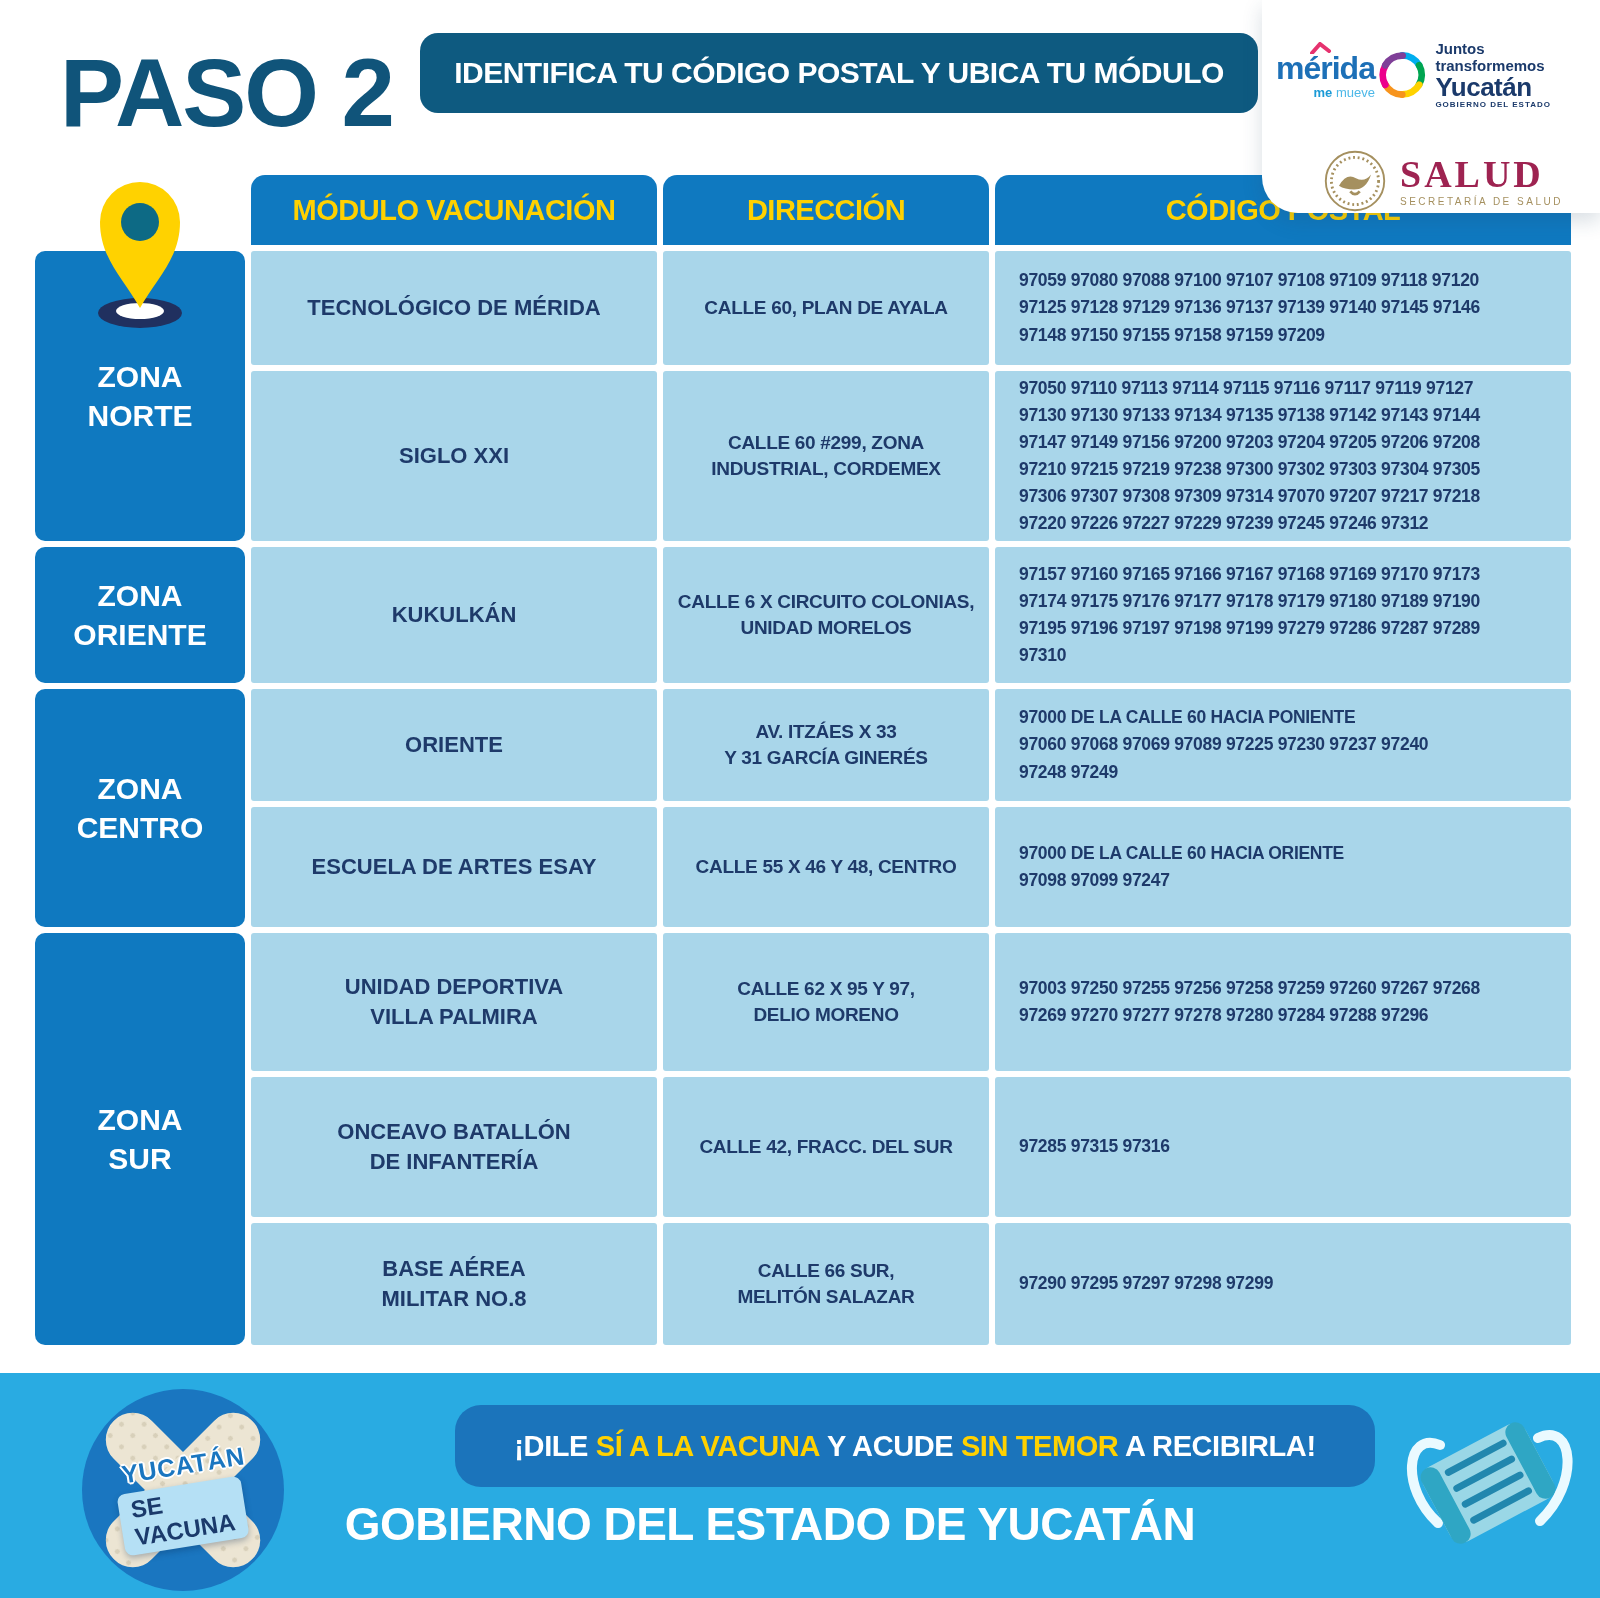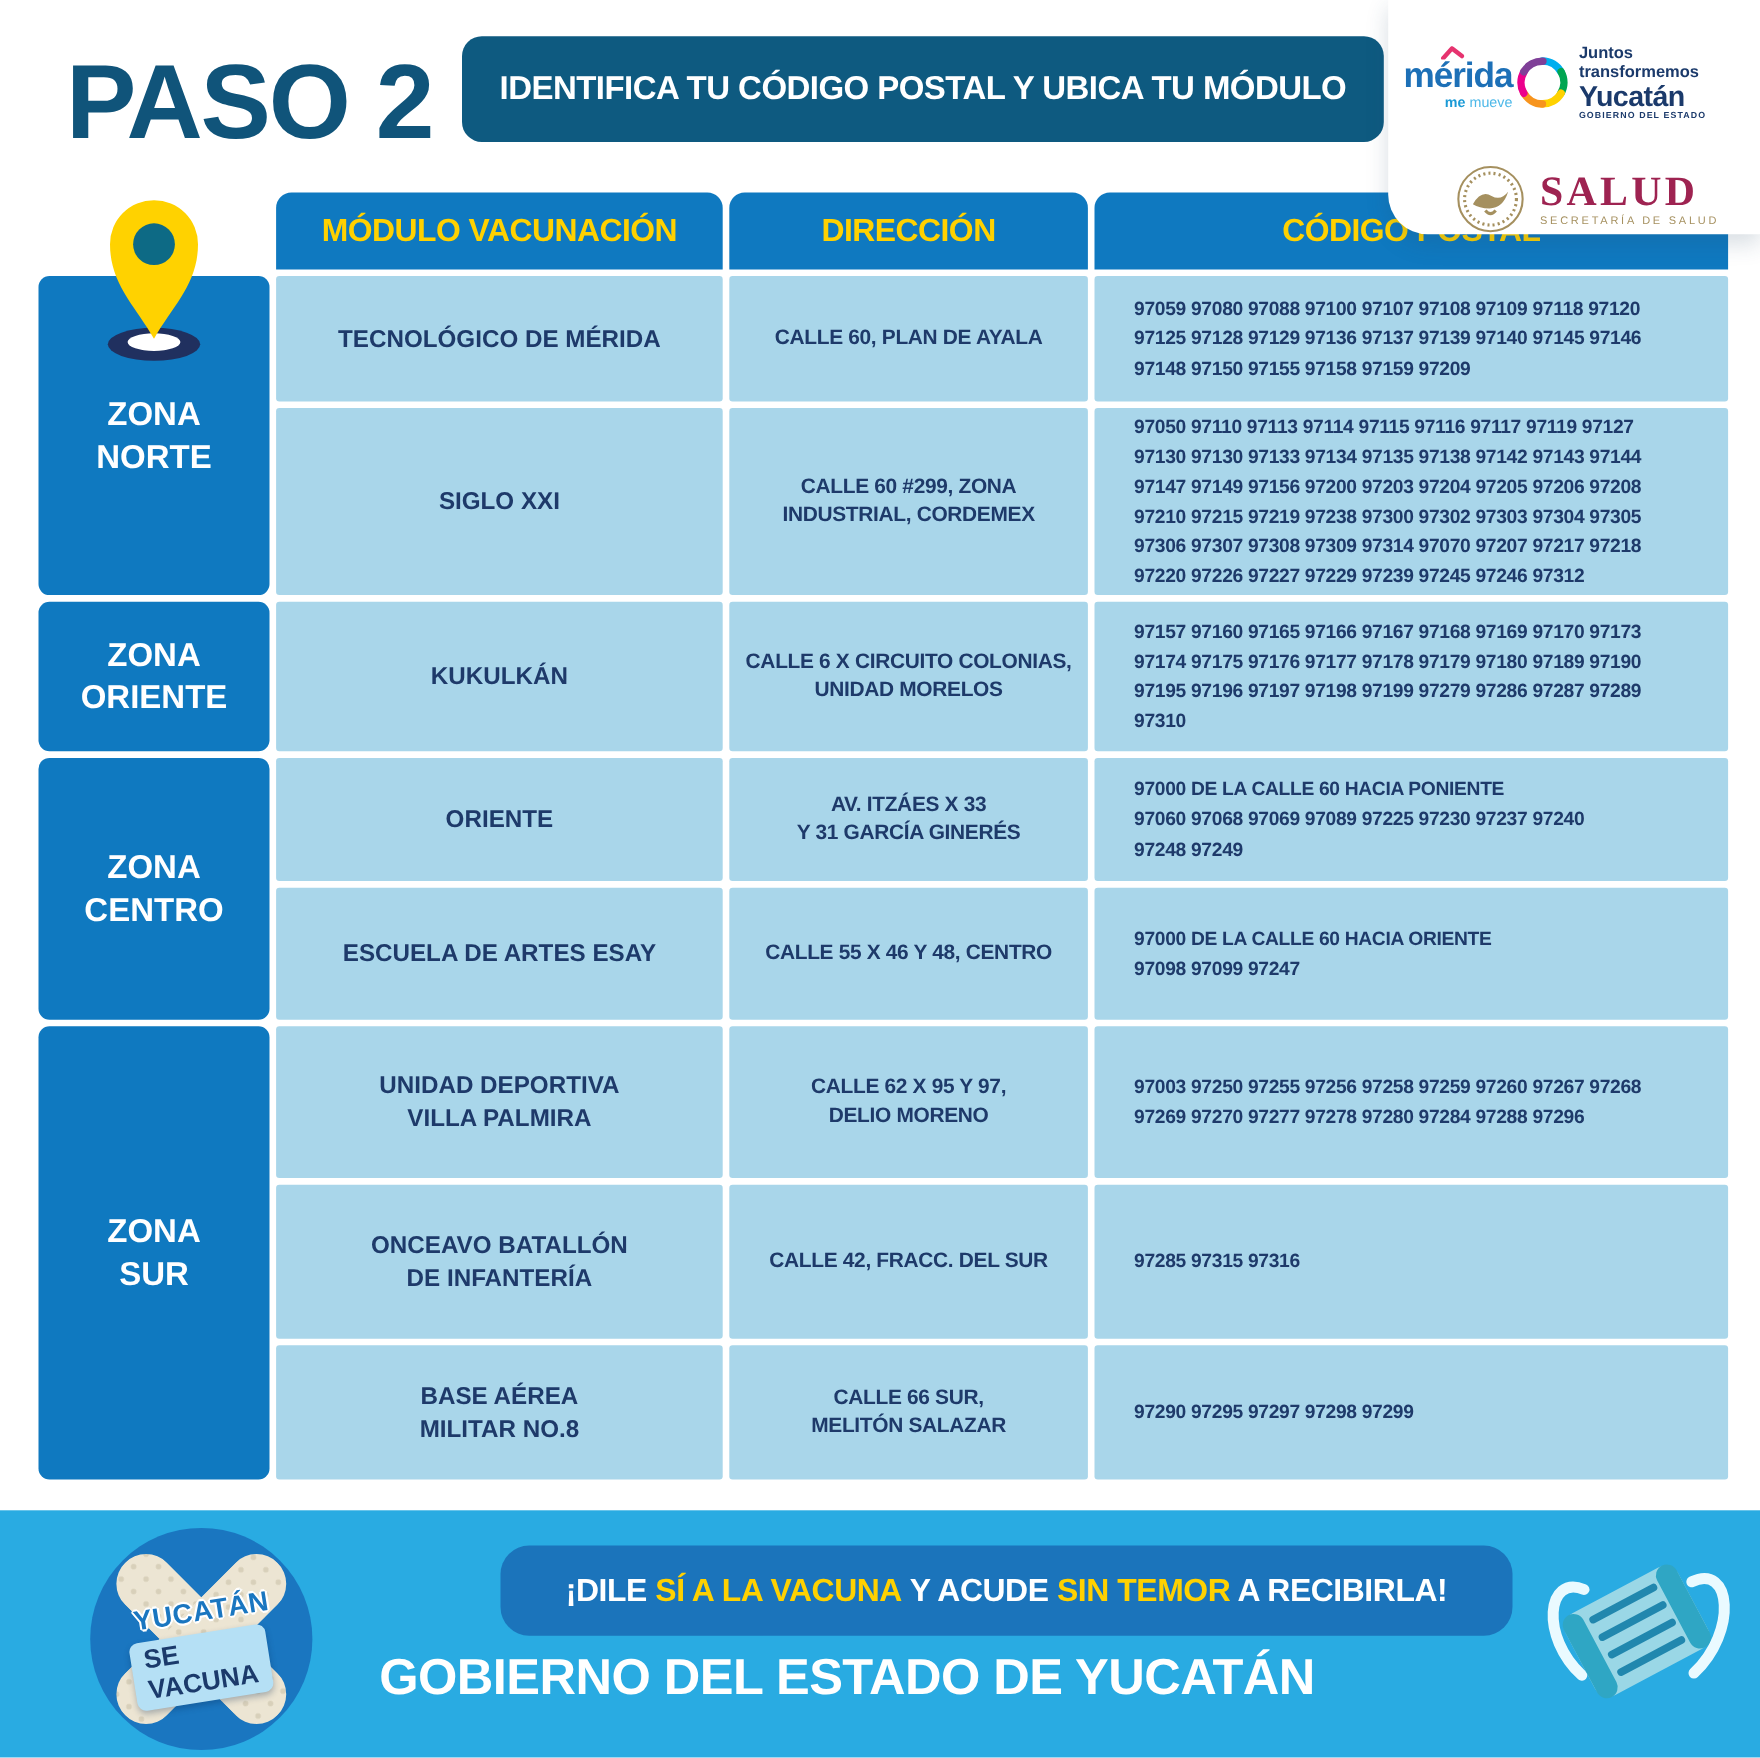--- a/index.html
+++ b/index.html
@@ -2,21 +2,21 @@
 <html><head>
 <meta charset="utf-8">
 <style>
   html,body{margin:0;padding:0;background:#ffffff;}
   .page{position:relative;width:1600px;height:1598px;background:#ffffff;overflow:hidden;
         font-family:"Liberation Sans",sans-serif;}
 
   
   .paso{position:absolute;left:60px;top:38px;font-size:96px;font-weight:900;
         color:#10547a;letter-spacing:-2px;}
-  .title-banner{position:absolute;left:420px;top:33px;width:838px;height:96px;
+  .title-banner{position:absolute;left:420px;top:33px;width:838px;height:80px;
         background:#0e5a80;border-radius:18px;display:flex;align-items:center;justify-content:center;}
   .title-banner span{color:#ffffff;font-weight:900;font-size:30px;letter-spacing:-0.5px;text-align:center;}
 
   
   .logo-card{position:absolute;left:1262px;top:0;width:338px;height:213px;background:#ffffff;
         border-radius:0 0 0 36px;box-shadow:0 8px 20px rgba(40,70,100,.18);z-index:5;}
   .logos-row{position:absolute;left:14px;top:40px;width:312px;display:flex;align-items:center;justify-content:space-between;}
   .merida{position:relative;text-align:center;}
   .merida-name{font-size:32px;font-weight:900;color:#1d70b7;letter-spacing:-1px;}
   .merida-accent{position:absolute;left:34px;top:-8px;}
@@ -39,21 +39,21 @@
         grid-template-rows:70px 114px 170px 136px 112px 120px 138px 140px 122px;
         gap:6px;z-index:1;}
   .hcell{background:#0f79c0;border-radius:14px 14px 0 0;display:flex;align-items:center;justify-content:center;}
   .hcell span{color:#ffd100;font-weight:900;font-size:29px;letter-spacing:-0.5px;}
   .zone{background:#0f79c0;border-radius:10px;display:flex;align-items:center;justify-content:center;
         color:#ffffff;font-weight:900;font-size:30px;text-align:center;line-height:1.3;}
   .cell{background:#a9d6ea;display:flex;align-items:center;justify-content:center;text-align:center;
         color:#1e3a6a;font-weight:900;font-size:22px;line-height:1.35;border-radius:3px;padding:4px 10px;box-sizing:border-box;}
   .cell.addr{font-size:19px;letter-spacing:-0.3px;}
   .cell.codes{justify-content:flex-start;text-align:left;font-size:17.5px;letter-spacing:-0.3px;
-        padding-left:36px;line-height:1.55;}
+        padding-left:24px;line-height:1.55;}
   .preline{white-space:pre-line;}
 
   
   .band{position:absolute;left:0;top:1373px;width:1600px;height:225px;background:#29abe2;}
   .badge{position:absolute;left:82px;top:16px;width:202px;height:202px;background:#1a76c0;border-radius:50%;}
   .bandaid{position:absolute;left:50%;top:50%;width:196px;height:54px;margin:-27px 0 0 -98px;
         background:#ece5d3;border-radius:27px;
         background-image:radial-gradient(#d8d0ba 2.2px,transparent 2.8px);background-size:16px 16px;}
   .ba1{transform:rotate(45deg);} .ba2{transform:rotate(-45deg);}
   .badge-yucatan{position:absolute;left:50%;top:62px;transform:translateX(-50%) rotate(-9deg);

